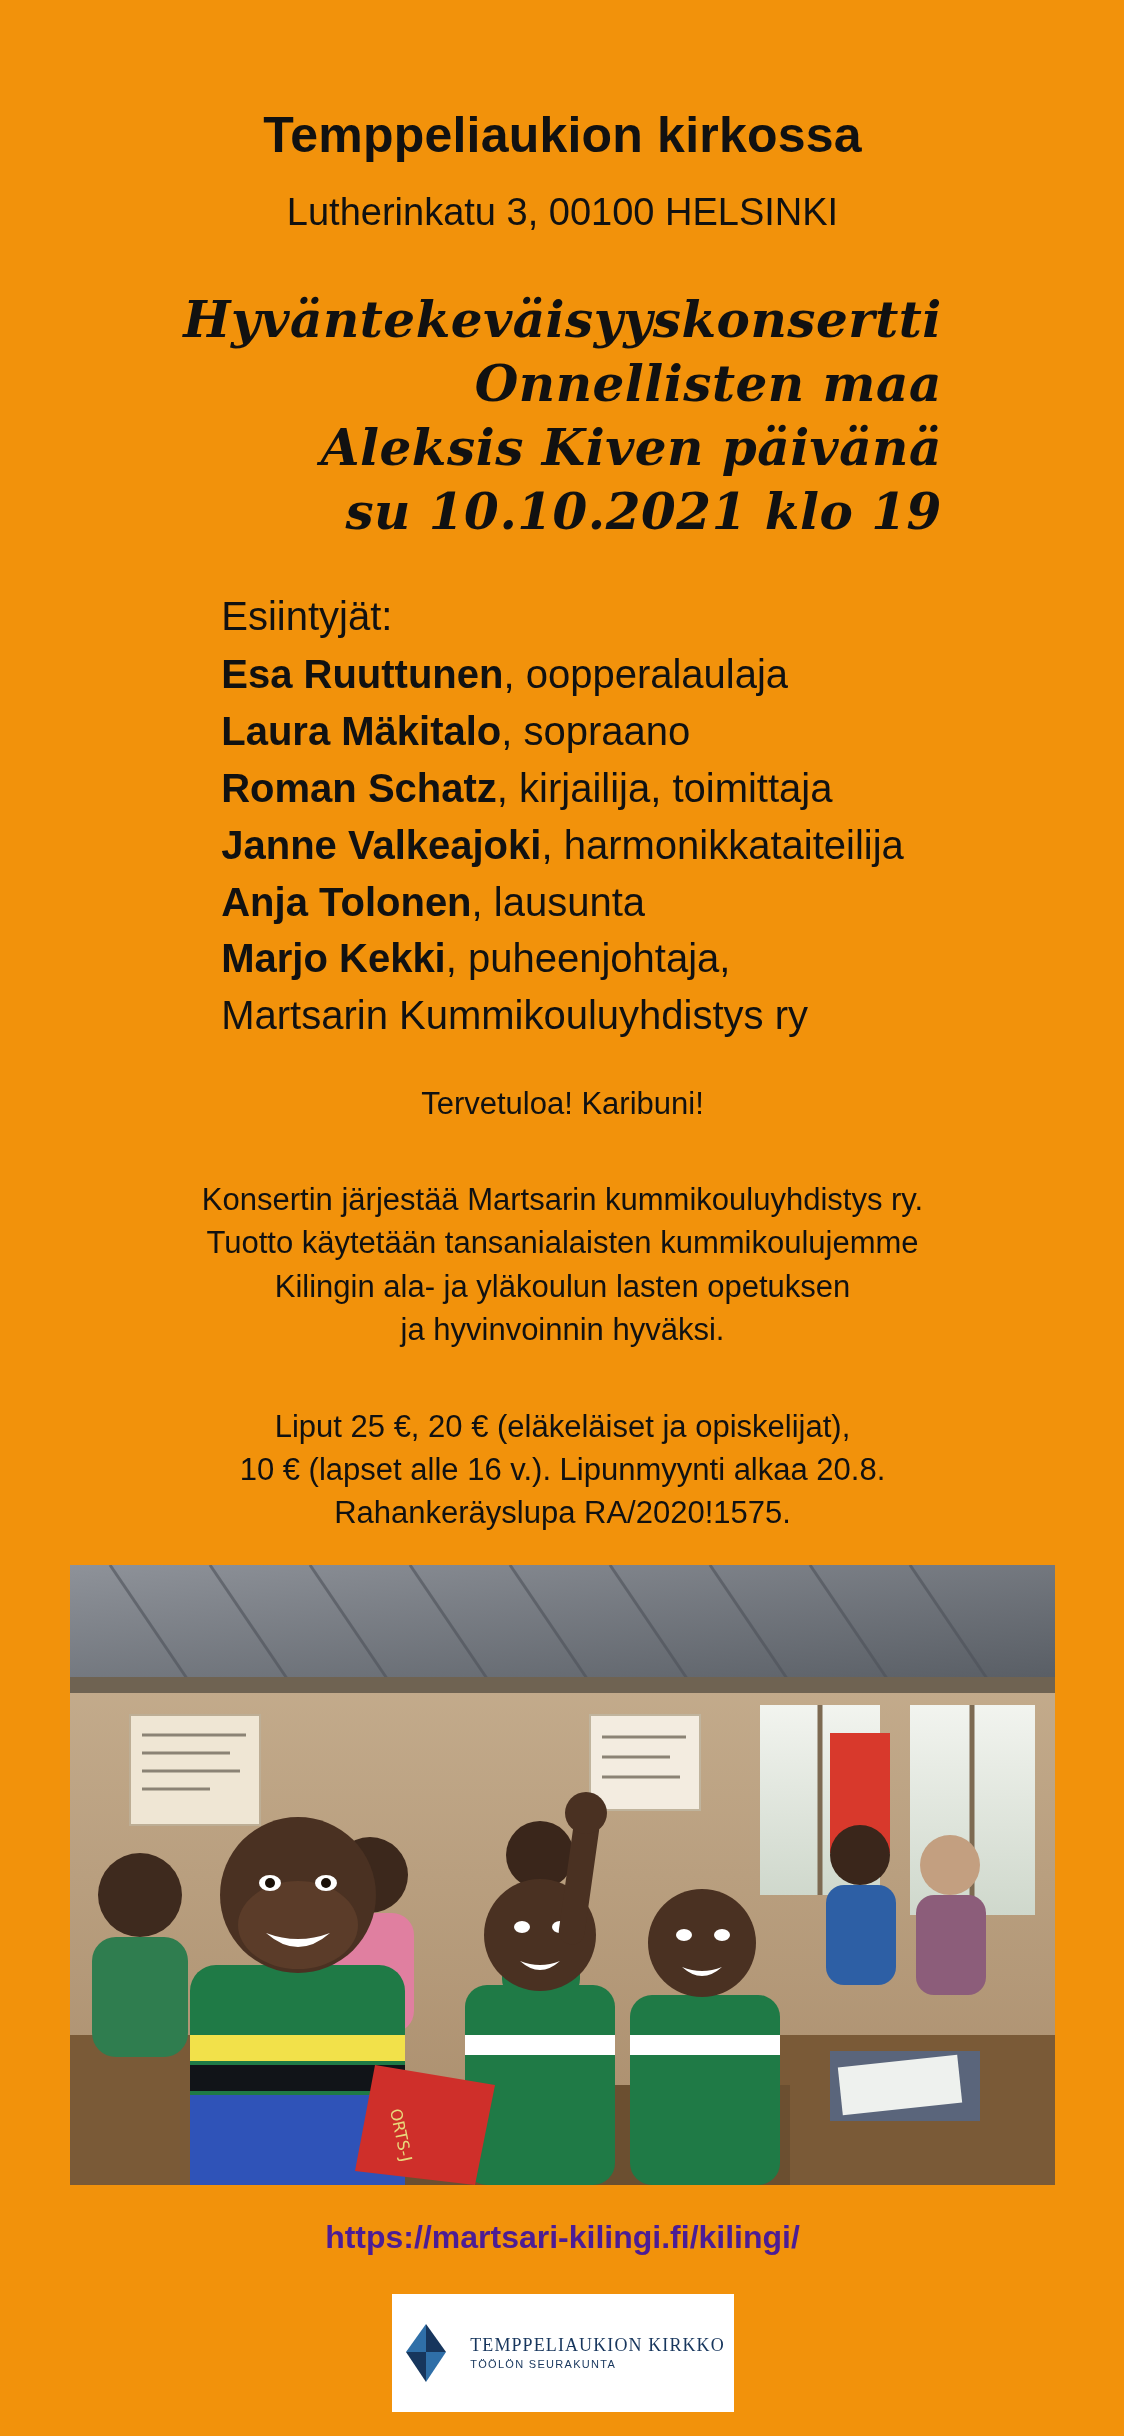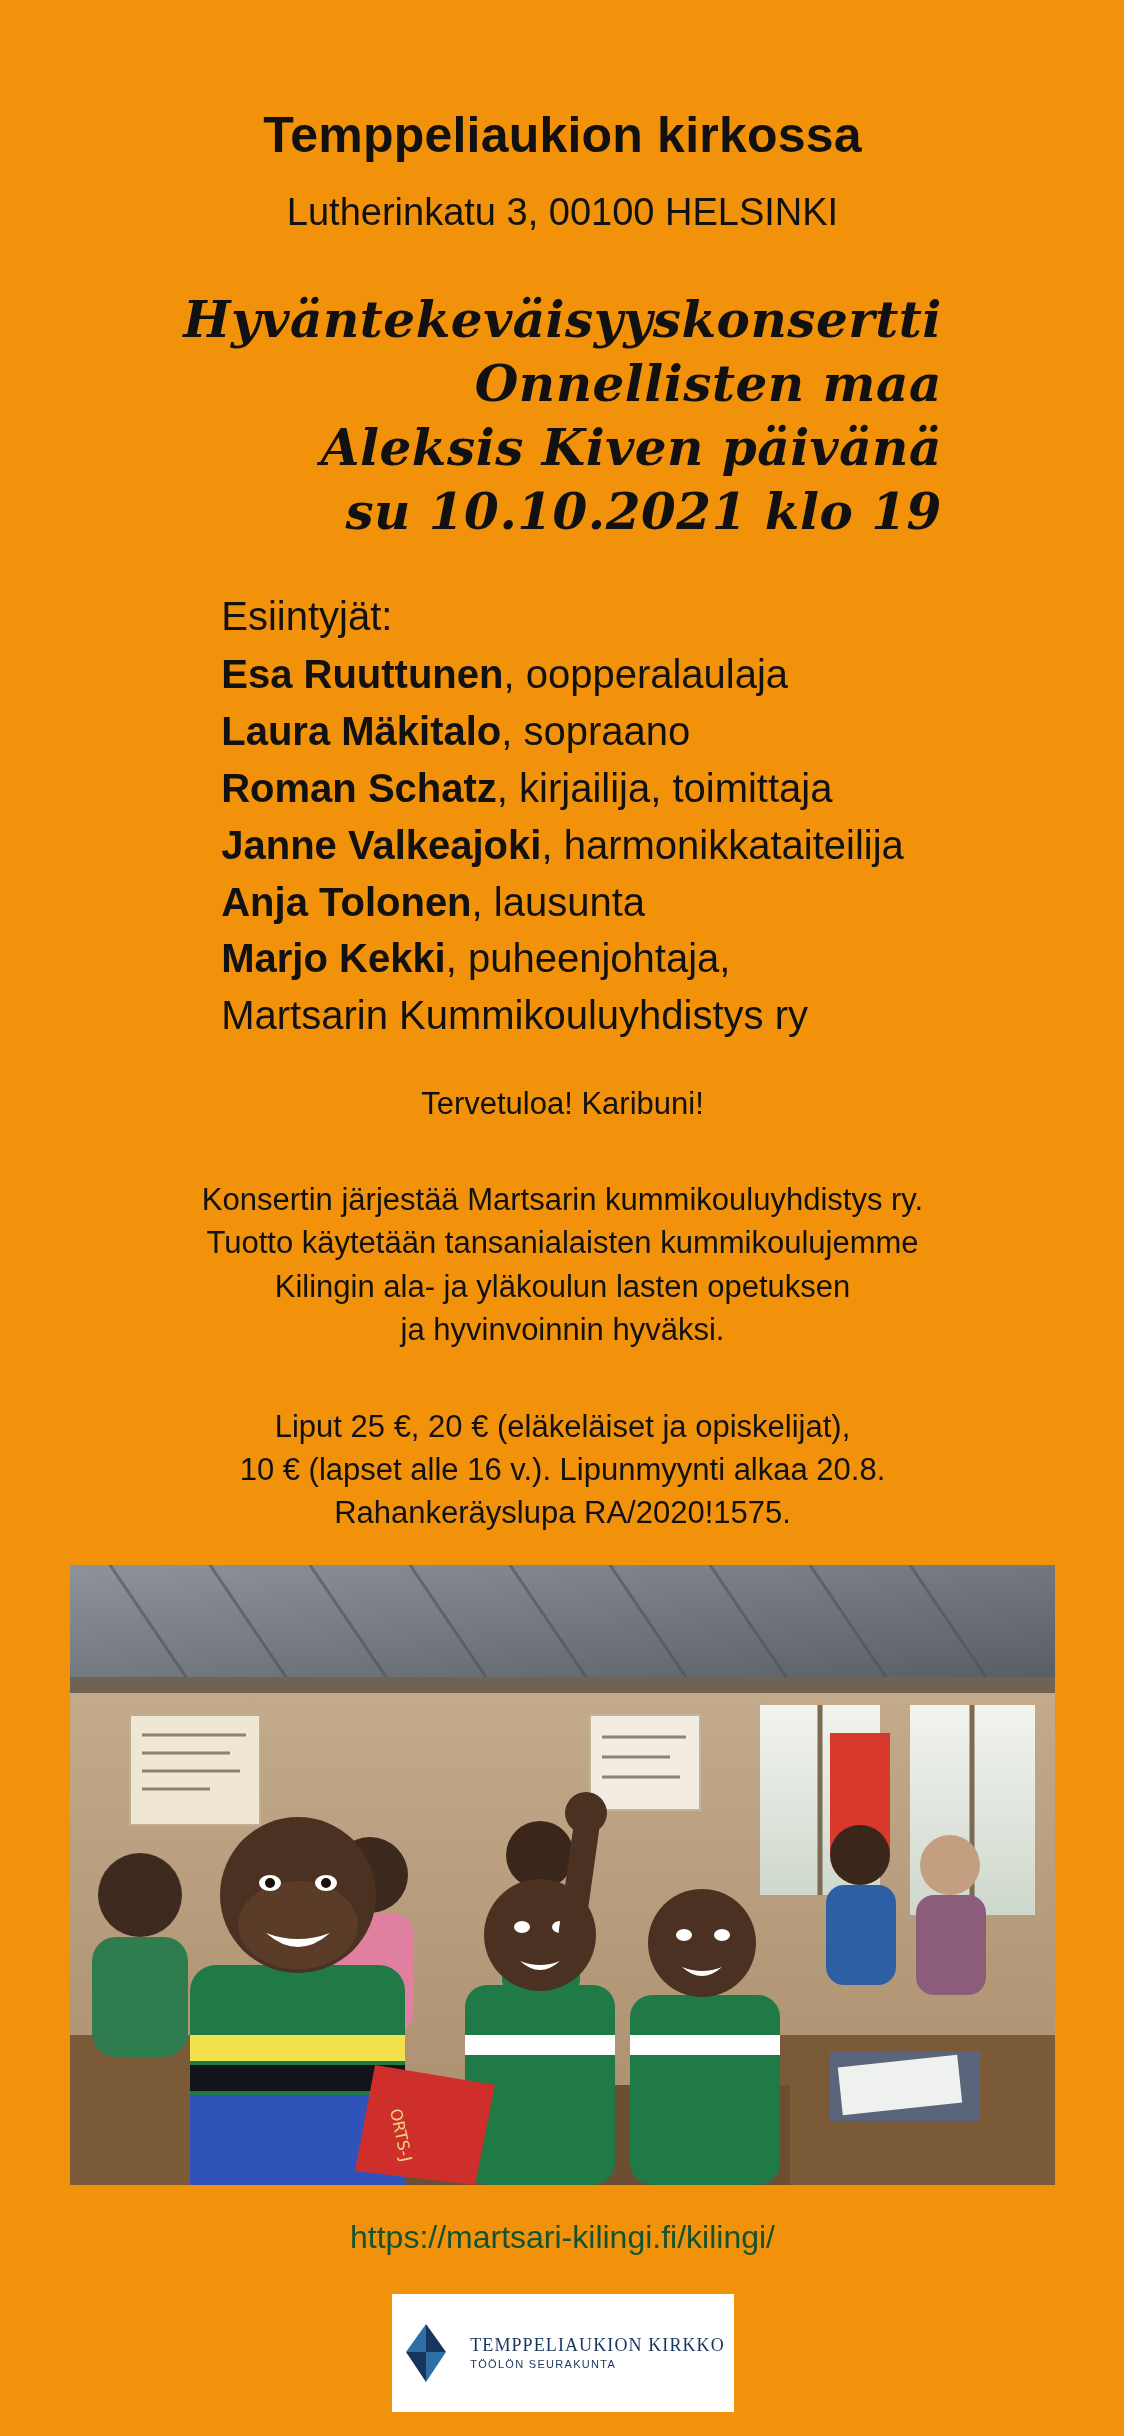--- a/index.html
+++ b/index.html
@@ -115,23 +115,23 @@
     background: #9c7b55;
   }
   .photo {
     position: absolute;
     inset: 0;
   }
 
   .url {
     margin-top: 34px;
     text-align: center;
-    color: #14532d;
+    color: #4c1d95;
     font-size: 32px;
-    font-weight: normal;
+    font-weight: bold;
     text-decoration: none;
   }
 
   .logo-box {
     margin-top: 38px;
     width: 342px;
     height: 118px;
     background: #ffffff;
     display: flex;
     align-items: center;

